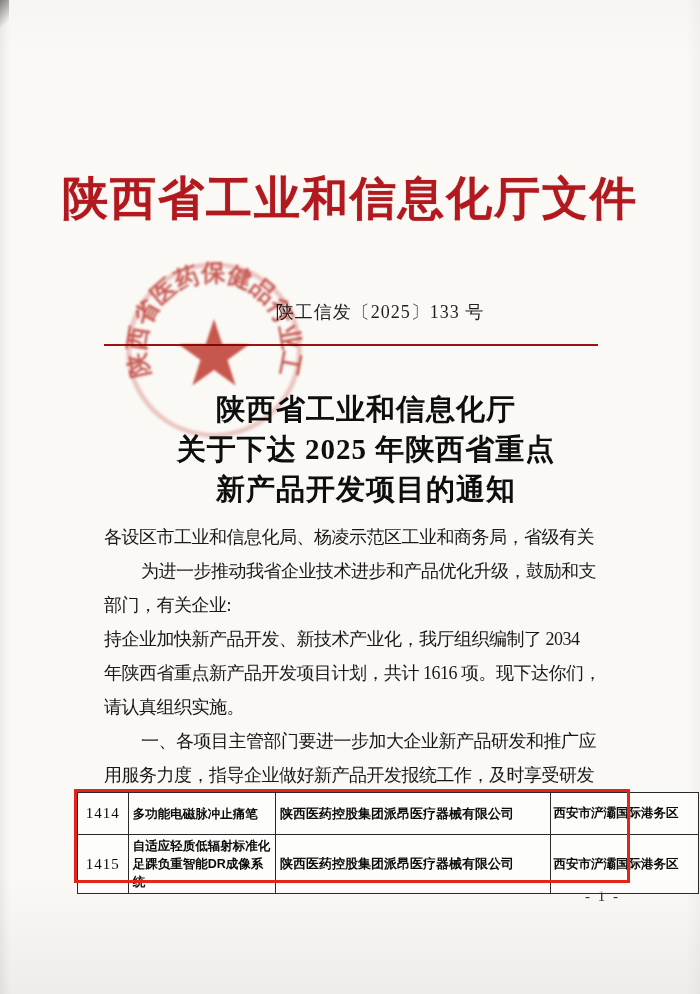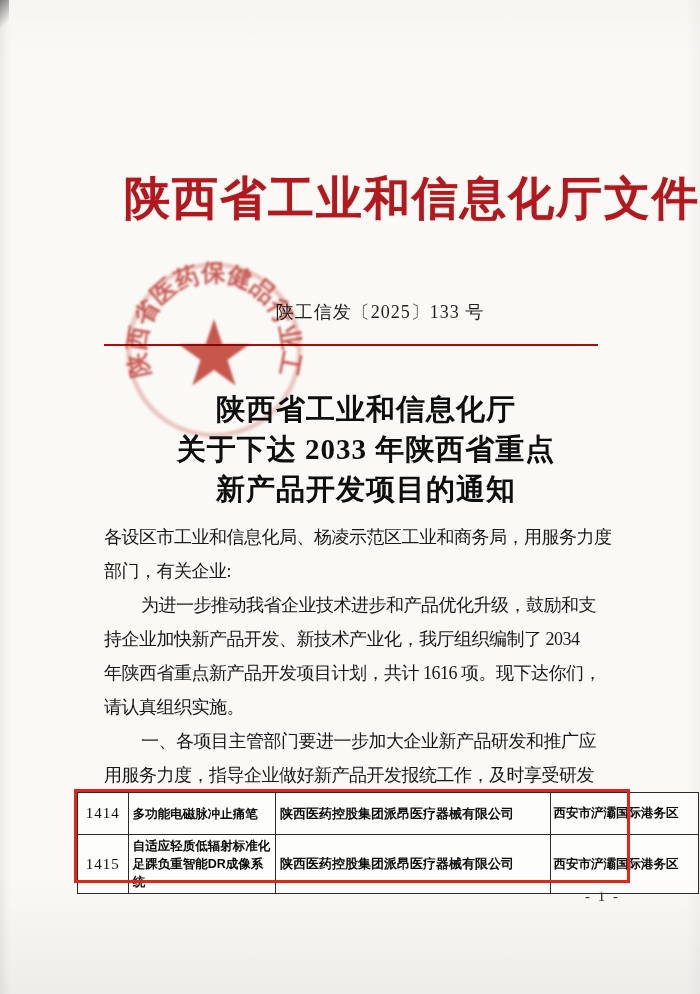--- a/index.html
+++ b/index.html
@@ -15,21 +15,21 @@
       linear-gradient(90deg, rgba(0,0,0,0.06) 0%, rgba(0,0,0,0) 1.5%, rgba(0,0,0,0) 98%, rgba(0,0,0,0.03) 100%),
       #faf9f6;
   }
   .corner-smudge {
     position:absolute; left:0; top:0; width:9px; height:34px;
     background:linear-gradient(135deg, rgba(40,40,40,0.55), rgba(40,40,40,0) 70%);
   }
   
   .banner {
     position:absolute; top:163px; left:0; width:700px;
-    text-align:right; font-weight:bold; font-size:46px; line-height:72px;
+    text-align:center; font-weight:bold; font-size:46px; line-height:72px;
     letter-spacing:2px; white-space:nowrap;
     text-shadow:0 0 1px rgba(178,26,30,0.6);
   }
   .doc-number {
     position:absolute; top:300px; left:16px; width:700px;
     text-align:center; padding-left:28px;
     font-size:18px; color:#1f1f1f; letter-spacing:1px; white-space:nowrap;
   }
   .red-line {
     position:absolute; top:344px; left:104px; width:494px; height:2px;
@@ -122,28 +122,28 @@
       <circle cx="0" cy="0" r="88" fill="none" stroke="#c43a2e" stroke-width="5" opacity="0.28"></circle>
       <text font-size="25" font-weight="bold" fill="#bf332a" opacity="0.85" font-family="'Liberation Serif','DejaVu Serif',serif">
         <textPath href="#sealArc" startOffset="0" textLength="300" lengthAdjust="spacingAndGlyphs">陕西省医药保健品行业工会</textPath>
       </text>
       <path d="M0,-38 L8.6,-11.8 L36.1,-11.7 L13.9,4.4 L22.3,30.7 L0,14.5 L-22.3,30.7 L-13.9,4.4 L-36.1,-11.7 L-8.6,-11.8 Z" fill="#c1382c" opacity="0.9" transform="translate(0,6)"></path>
     </g>
   </svg>
 
   <div class="doc-title">
     <div>陕西省工业和信息化厅</div>
-    <div>关于下达 2033 年陕西省重点</div>
+    <div>关于下达 2025 年陕西省重点</div>
     <div>新产品开发项目的通知</div>
   </div>
 
   <div class="body-text">
-    <div class="line">各设区市工业和信息化局、杨凌示范区工业和商务局，用服务力度</div>
+    <div class="line">各设区市工业和信息化局、杨凌示范区工业和商务局，省级有关</div>
+    <div class="line indent">为进一步推动我省企业技术进步和产品优化升级，鼓励和支</div>
     <div class="line">部门，有关企业:</div>
-    <div class="line indent">为进一步推动我省企业技术进步和产品优化升级，鼓励和支</div>
     <div class="line">持企业加快新产品开发、新技术产业化，我厅组织编制了 2034</div>
     <div class="line">年陕西省重点新产品开发项目计划，共计 1616 项。现下达你们，</div>
     <div class="line">请认真组织实施。</div>
     <div class="line indent">一、各项目主管部门要进一步加大企业新产品研发和推广应</div>
     <div class="line">用服务力度，指导企业做好新产品开发报统工作，及时享受研发</div>
   </div>
 
   <table class="proj-table">
     <tbody>
       <tr class="row-1">

